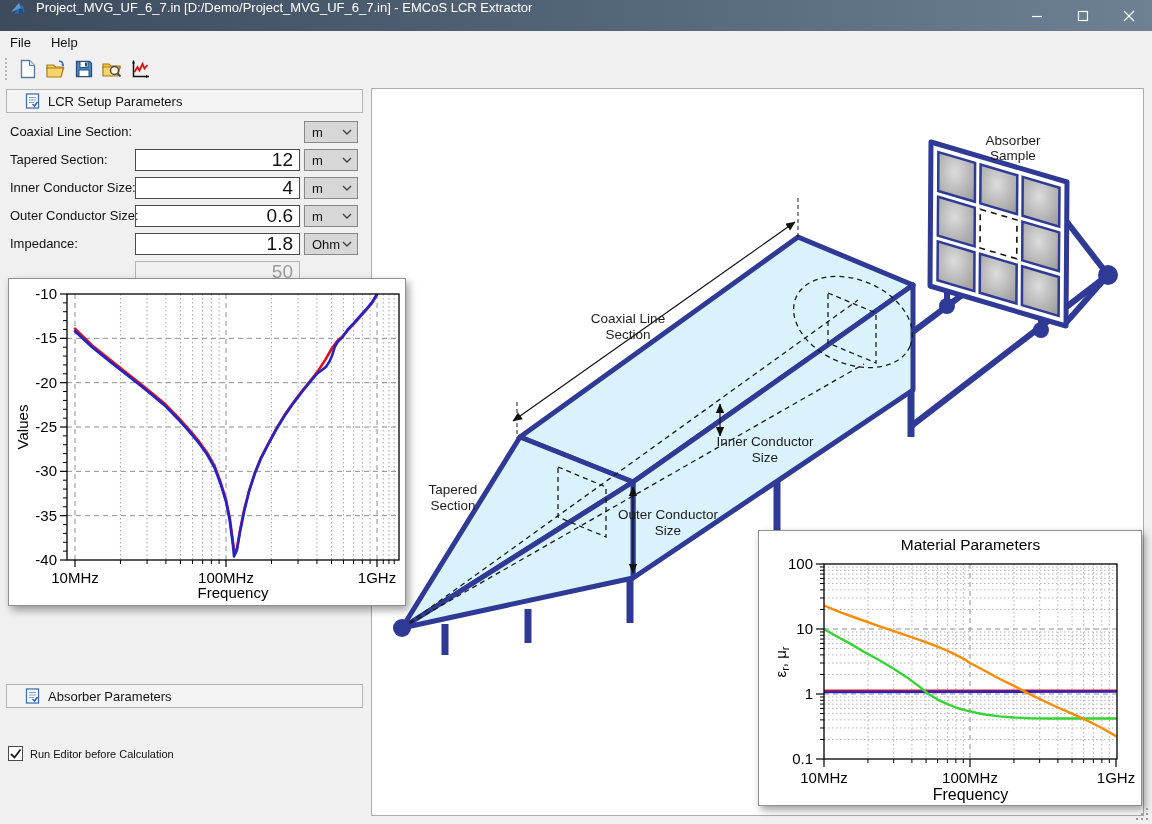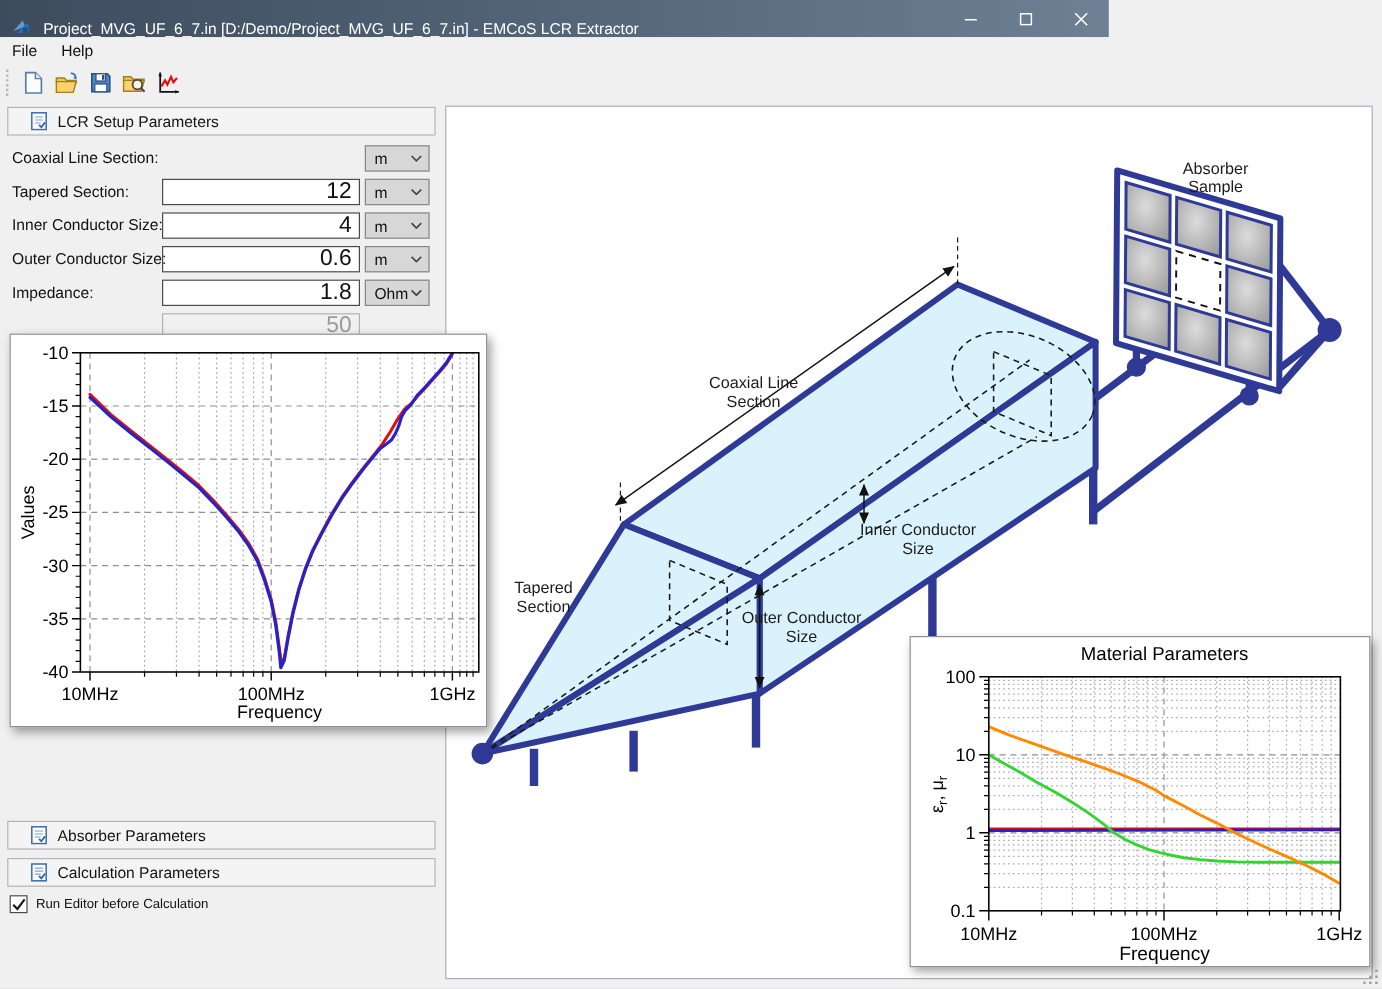--- a/index.html
+++ b/index.html
@@ -1,22 +1,22 @@
 <!DOCTYPE html>
 <html><head>
 <meta charset="utf-8">
 <style>
   html,body{margin:0;padding:0;background:#cfcfcf;}
   *{box-sizing:border-box;}
   .app{position:relative;width:1152px;height:824px;background:#f0f0f0;overflow:hidden;
        font-family:"Liberation Sans",sans-serif;-webkit-font-smoothing:antialiased;}
   
-  .titlebar{position:absolute;left:0;top:0;width:924px;height:31px;
+  .titlebar{position:absolute;left:0;top:0;width:1152px;height:31px;
     background:linear-gradient(90deg,#3d4b5d 0%,#55677b 55%,#6e8094 100%);
-    display:flex;align-items:flex-end;color:#fff;}
+    display:flex;align-items:flex-start;color:#fff;}
   .titlebar .appicon{margin-left:10px;width:17px;height:17px;flex:0 0 auto;}
   .titlebar .title{margin-left:9px;font-size:13px;white-space:nowrap;}
   .win-controls{margin-left:auto;display:flex;height:31px;}
   .win-btn{width:46px;height:31px;display:flex;align-items:center;justify-content:center;cursor:default;}
   
   .menubar{position:absolute;left:0;top:31px;width:1152px;height:23px;background:#f0f0f0;
     display:flex;align-items:center;font-size:13px;color:#111;}
   .menu-item{padding:3px 10px;margin-left:0px;}
   .toolbar{position:absolute;left:0;top:54px;width:1152px;height:30px;background:#f0f0f0;
     display:flex;align-items:center;}
@@ -280,30 +280,20 @@
     <svg width="15" height="16" viewBox="0 0 15 16">
       <rect x="1.5" y="1" width="12" height="14" fill="#fff" stroke="#3f6fb5" stroke-width="1.3"></rect>
       <line x1="4" y1="4.5" x2="11" y2="4.5" stroke="#7aa0d4"></line>
         <line x1="4" y1="7" x2="11" y2="7" stroke="#7aa0d4"></line>
       <line x1="4" y1="9.5" x2="9" y2="9.5" stroke="#7aa0d4"></line>
       <path d="M7.5,11 l2,2 l3,-4" fill="none" stroke="#2e62ae" stroke-width="1.5"></path>
     </svg>
     <span>Absorber Parameters</span>
   </div>
 
-  <div class="sec-header" style="top:715px">
-    <svg width="15" height="16" viewBox="0 0 15 16">
-      <rect x="1.5" y="1" width="12" height="14" fill="#fff" stroke="#3f6fb5" stroke-width="1.3"></rect>
-      <line x1="4" y1="4.5" x2="11" y2="4.5" stroke="#7aa0d4"></line>
-        <line x1="4" y1="7" x2="11" y2="7" stroke="#7aa0d4"></line>
-      <line x1="4" y1="9.5" x2="9" y2="9.5" stroke="#7aa0d4"></line>
-      <path d="M7.5,11 l2,2 l3,-4" fill="none" stroke="#2e62ae" stroke-width="1.5"></path>
-    </svg>
-    <span>Calculation Parameters</span>
-  </div>
 
   <div class="checkrow">
     <div class="checkbox">
       <svg id="check-mark" width="13" height="13">
         <path d="M2,7 L5.5,10.5 L11.5,2.5" fill="none" stroke="#1a1a1a" stroke-width="1.8"></path>
       </svg>
     </div>
     <span>Run Editor before Calculation</span>
   </div>
 

